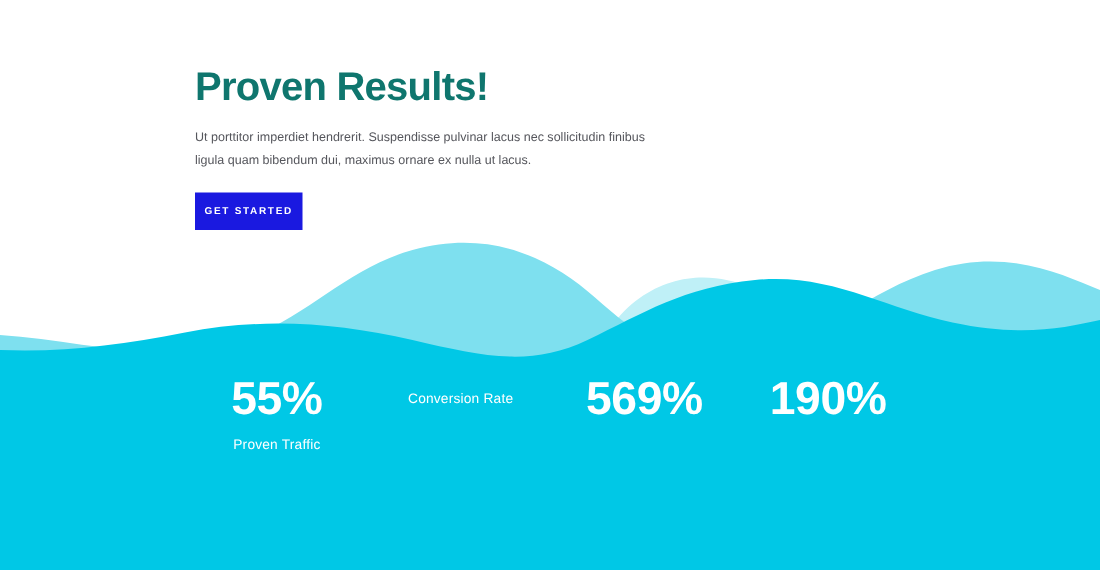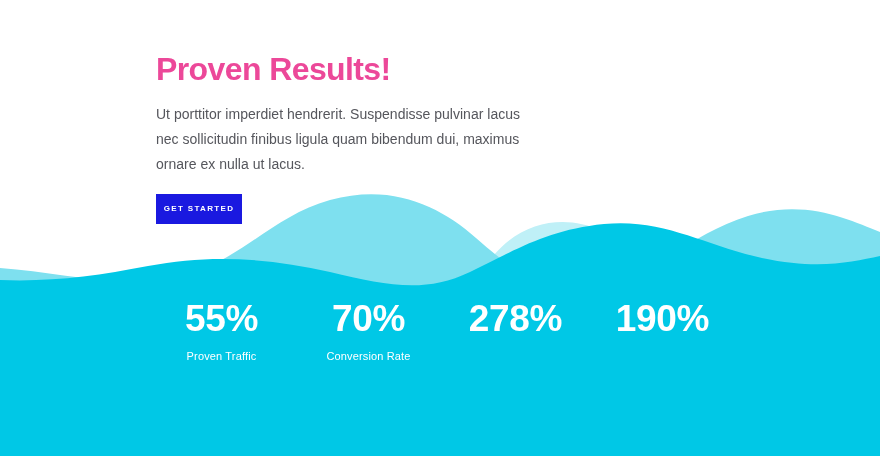--- a/index.html
+++ b/index.html
@@ -31,27 +31,27 @@
     width: 560px;
     z-index: 5;
   }
 
   .hero-title {
     margin: 0;
     font-size: 32px;
     line-height: 1.12;
     font-weight: 700;
     letter-spacing: -0.6px;
-    color: #ec4899;
+    color: #0f766e;
   }
 
   .hero-text {
     margin: 14px 0 0 0;
     width: 372px;
-    font-size: 14px;
+    font-size: 10px;
     line-height: 1.78;
     font-weight: 400;
     color: #55565c;
     letter-spacing: 0.01px;
   }
 
   .cta-wrap {
     margin-top: 17px;
   }
 
@@ -177,26 +177,25 @@
 
   <section class="stats">
     <div class="stats-inner">
 
       <div class="stat">
         <div class="stat-value">55%</div>
         <div class="stat-label">Proven Traffic</div>
       </div>
 
       <div class="stat">
-        <div class="stat-value">70%</div>
         <div class="stat-label">Conversion Rate</div>
       </div>
 
       <div class="stat">
-        <div class="stat-value">278%</div>
+        <div class="stat-value">569%</div>
       </div>
 
       <div class="stat">
         <div class="stat-value">190%</div>
       </div>
 
     </div>
   </section>
 
 </div>

